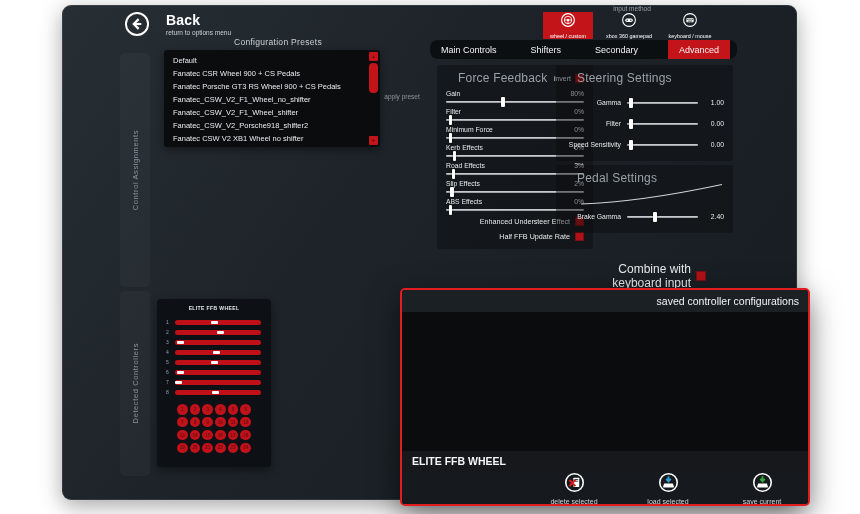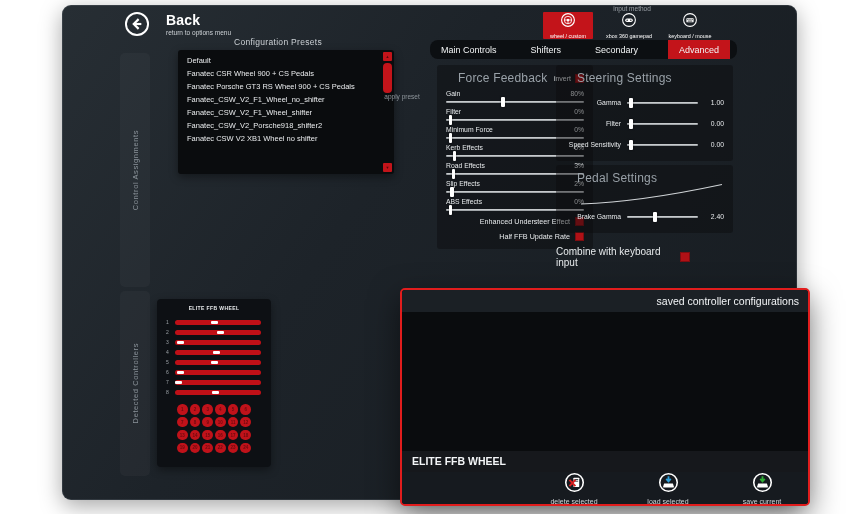--- a/index.html
+++ b/index.html
@@ -101,21 +101,21 @@
   </div>
 
   <div class="abs side-tab" style="left:58px;top:48px;width:30px;height:234px;">
     <span class="v-label">Control Assignments</span>
   </div>
   <div class="abs side-tab" style="left:58px;top:286px;width:30px;height:185px;">
     <span class="v-label">Detected Controllers</span>
   </div>
 
   <div class="abs presets-title" style="left:108px;top:32px;width:216px;">Configuration Presets</div>
-  <div class="abs" id="preset-list" style="left:116px;top:45px;width:216px;height:124px;">
+  <div class="abs" id="preset-list" style="left:102px;top:45px;width:216px;height:97px;">
 
   <div class="preset-item">Default</div>
       <div class="preset-item">Fanatec CSR Wheel 900 + CS Pedals</div>
       <div class="preset-item">Fanatec Porsche GT3 RS Wheel 900 + CS Pedals</div>
       <div class="preset-item">Fanatec_CSW_V2_F1_Wheel_no_shifter</div>
       <div class="preset-item">Fanatec_CSW_V2_F1_Wheel_shifter</div>
       <div class="preset-item">Fanatec_CSW_V2_Porsche918_shifter2</div>
       <div class="preset-item">Fanatec CSW V2 XB1 Wheel no shifter</div>
       <div class="scrollbar">
       <div class="scroll-btn" style="top:0;">▲</div>
@@ -297,21 +297,21 @@
         <div class="st-row">
           <span class="st-label">Brake Gamma</span>
           <div class="st-track">
             <div class="thumb" style="left:37%"></div>
           </div>
           <span class="st-value">2.40</span>
         </div>
       </div>
   </div>
 
-  <div class="abs cb-row" style="left:494px;top:241px;width:134px;margin:0;font-size:10px;">
+  <div class="abs cb-row" style="left:494px;top:241px;width:134px;margin:16px;font-size:12px;text-align:right;">
     <span>Combine with keyboard input</span>
     <span class="checkbox" style="width:10px;height:10px;"></span>
   </div>
 
   <div class="abs" id="device-panel" style="left:95px;top:294px;width:114px;height:168px;">
     <div class="device-title">ELITE FFB WHEEL</div>
     <div id="axis-list">
         <div class="axis-row">
           <span class="axis-num">1</span>
           <div class="axis-bar">

